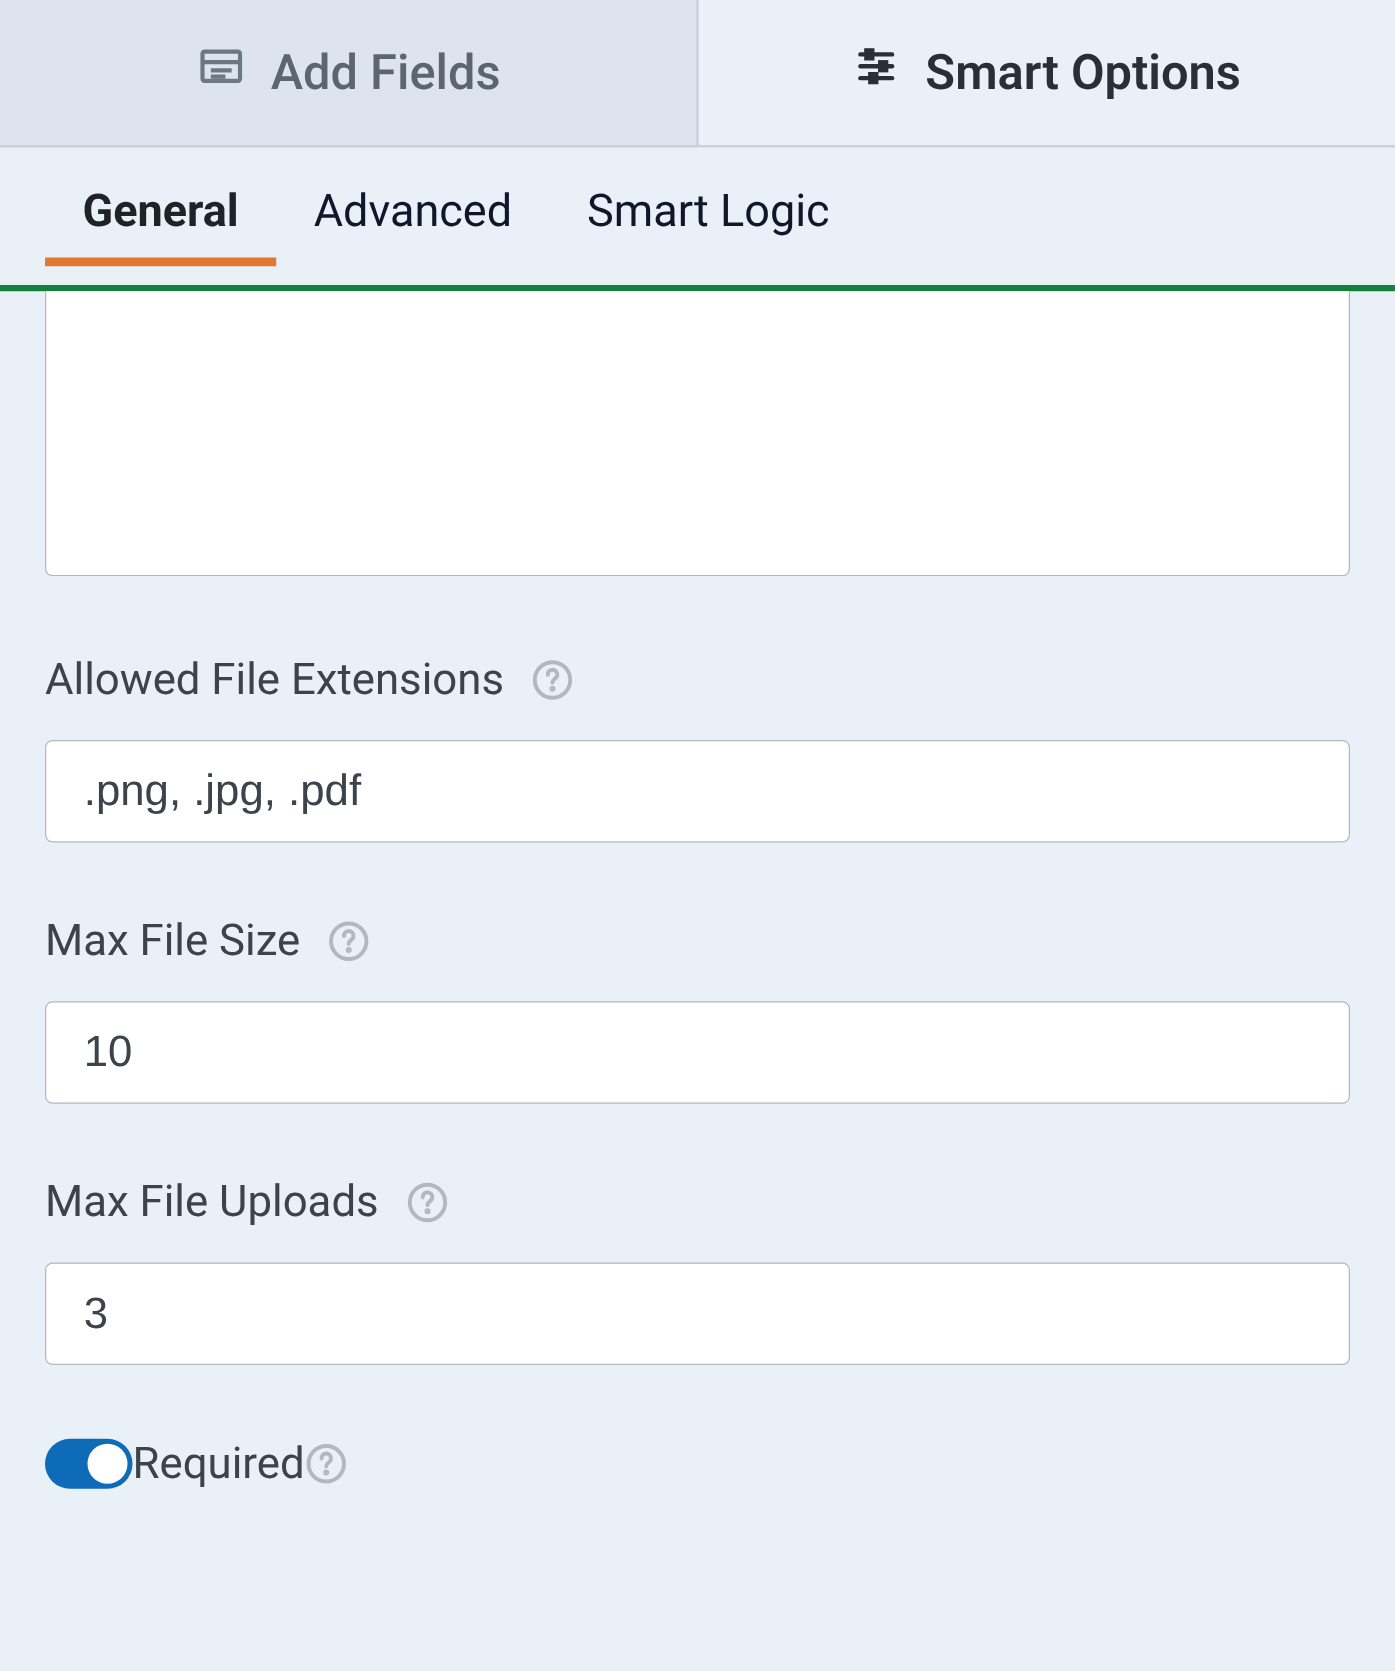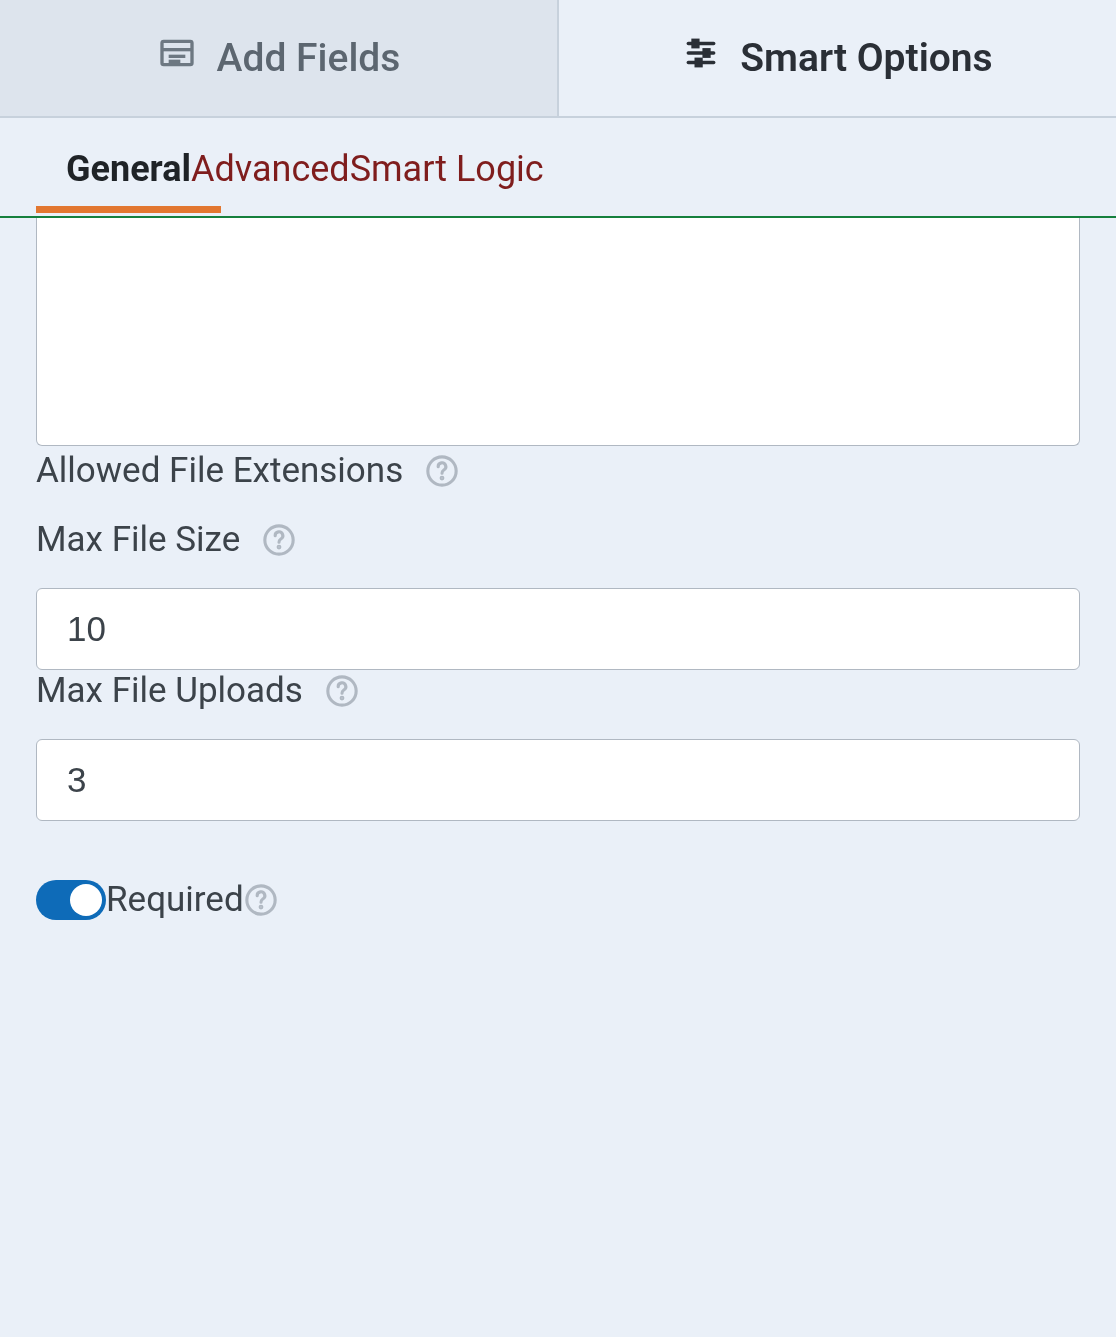--- a/index.html
+++ b/index.html
@@ -38,27 +38,28 @@
     border-right: 2px solid #c7d1dc;
   }
   .top-tab.active {
     background: #eaf0f8;
   }
   .top-tab svg { flex-shrink: 0; }
 
   
   .sub-tabs {
     display: flex;
-    padding: 30px 36px 4px 66px;
-    border-bottom: 2px solid #15803d;
+    gap: 60px;
+    padding: 30px 36px 16px 66px;
+    border-bottom: 5px solid #15803d;
     margin: 0;
   }
   .sub-tab {
     font-size: 36px;
-    color: #7f1d1d;
+    color: #0f172a;
     padding-bottom: 22px;
     cursor: pointer;
     user-select: none;
     font-weight: 400;
   }
   .sub-tab.active {
     font-weight: 700;
     color: #1f2327;
     position: relative;
   }
@@ -85,20 +86,21 @@
     border-top: none;
     border-radius: 0 0 6px 6px;
     resize: none;
     font-size: 30px;
     padding: 16px;
     color: #3c434a;
     outline: none;
   }
 
   .field-block {
+    margin-top: 58px;
   }
   .label-row {
     display: flex;
     align-items: center;
     justify-content: space-between;
     margin-bottom: 28px;
   }
   .label-left {
     display: flex;
     align-items: center;
@@ -206,20 +208,21 @@
         <span class="field-label">Allowed File Extensions</span>
         <span class="help-icon">
           <svg width="34" height="34" viewBox="0 0 24 24" fill="none" stroke="#b0b8c2" stroke-width="2.2">
             <circle cx="12" cy="12" r="10"></circle>
             <path d="M9.3 9a2.7 2.7 0 1 1 4 2.3c-.9.6-1.3 1.2-1.3 2.2" stroke-linecap="round"></path>
             <circle cx="12" cy="17" r="0.6" fill="#b0b8c2"></circle>
           </svg>
         </span>
       </div>
     </div>
+    <input type="text" class="text-input" value=".png, .jpg, .pdf" style="">
   </div>
 
   
   <div class="field-block">
     <div class="label-row">
       <div class="label-left">
         <span class="field-label">Max File Size</span>
         <span class="help-icon">
           <svg width="34" height="34" viewBox="0 0 24 24" fill="none" stroke="#b0b8c2" stroke-width="2.2">
             <circle cx="12" cy="12" r="10"></circle>

